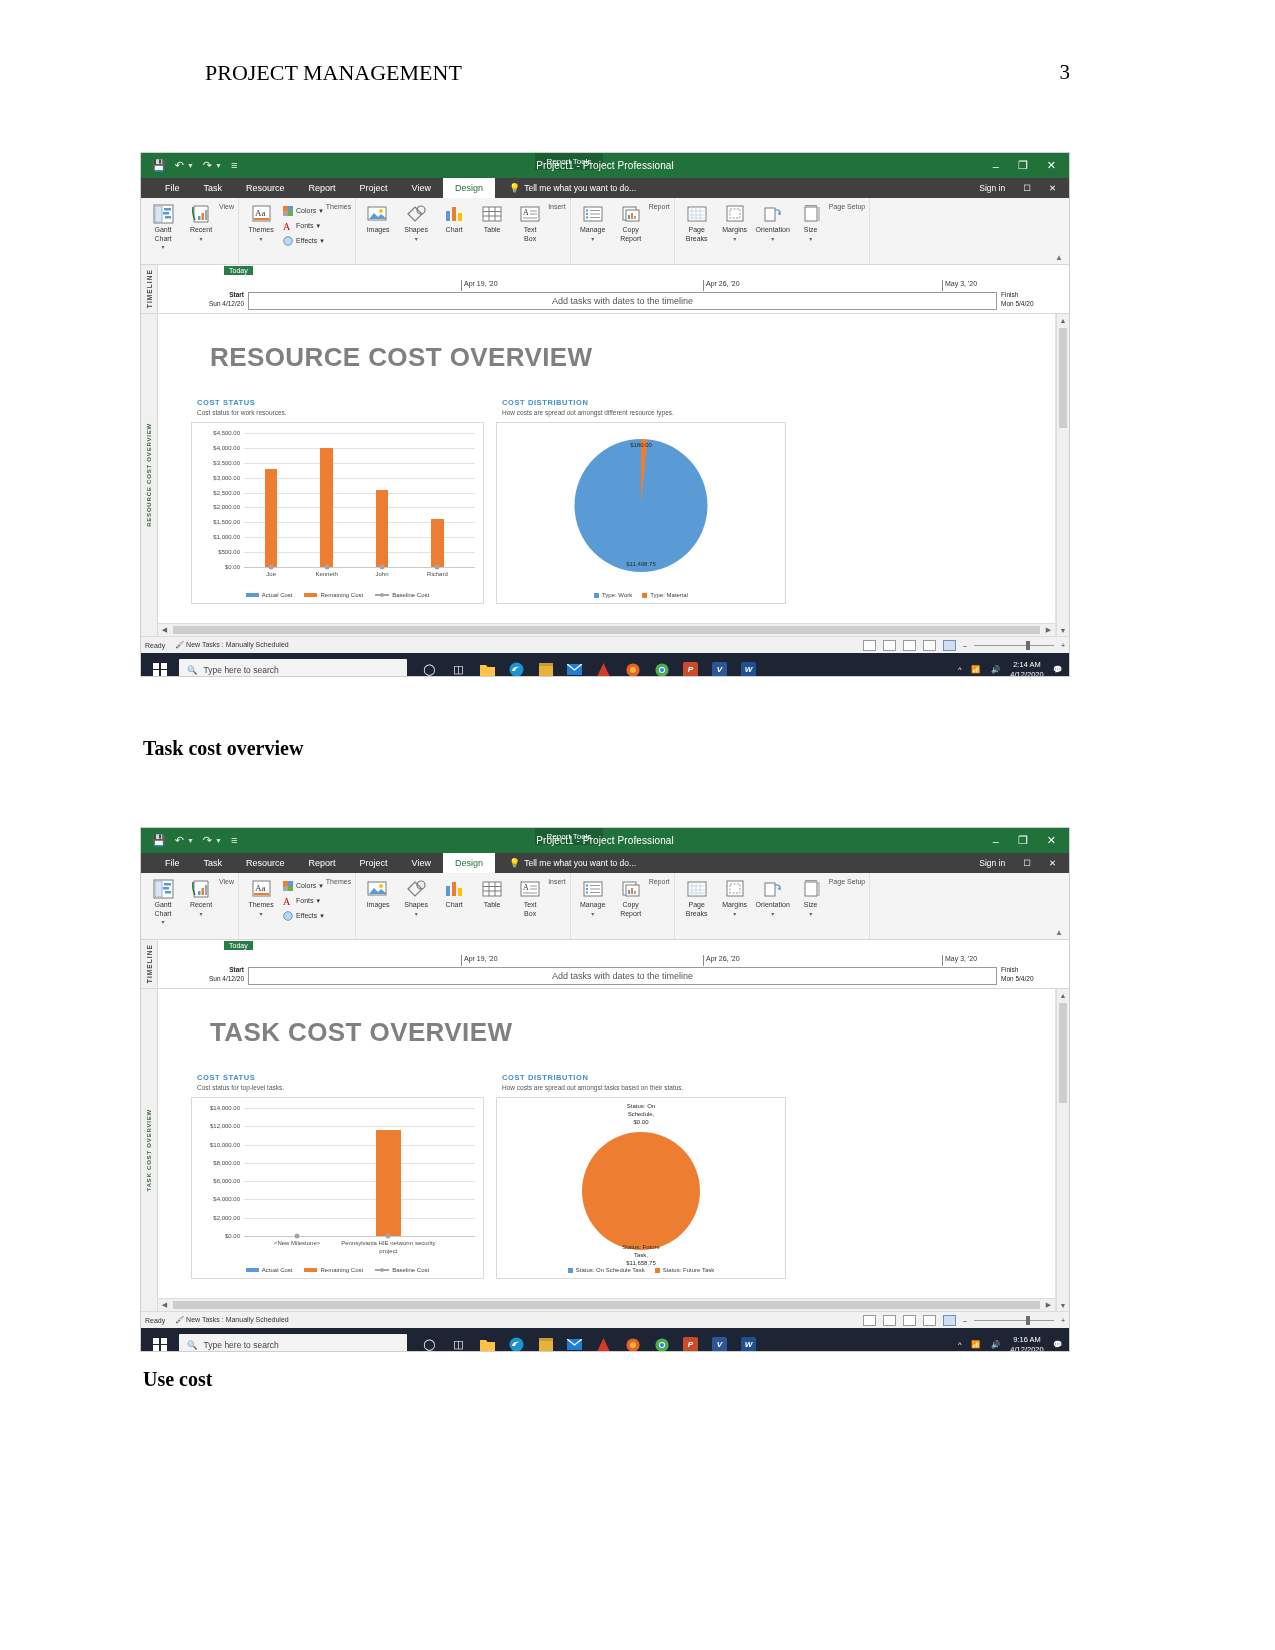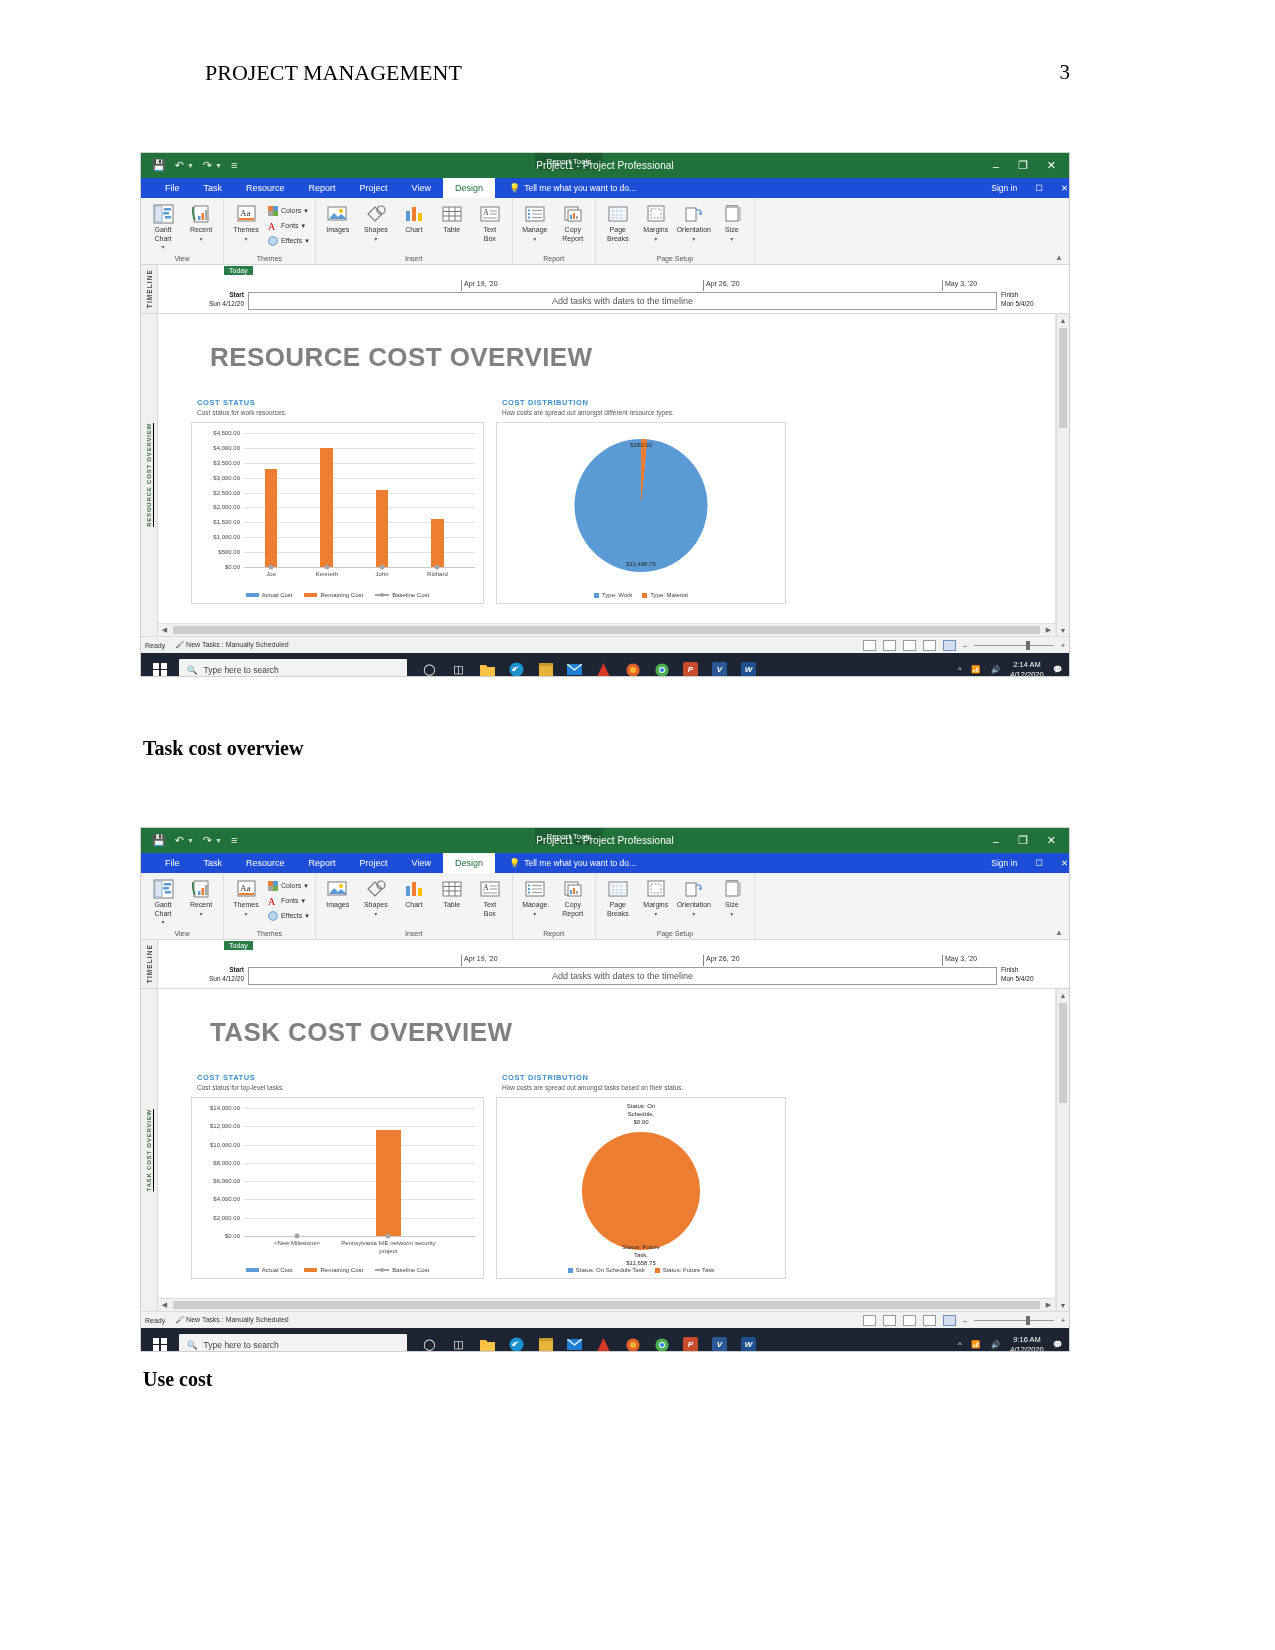--- a/index.html
+++ b/index.html
@@ -59,47 +59,47 @@
     display:flex; align-items:center; justify-content:center;
   }
   .win-btns {
     position:absolute; right:0; top:0; height:25px;
     display:flex; align-items:center; gap:19px; padding-right:13px;
     color:#fff; font-size:11px;
   }
 
   
   .tabsrow {
-    height:20px; background:#1d4ed8; display:flex; align-items:center;
+    height:20px; background:#404040; display:flex; align-items:center;
     position:relative; padding-left:12px; gap:0;
   }
   .tabsrow .tab {
     color:#fff; font-size:9px; padding:0 12px; line-height:20px; height:20px;
   }
   .tabsrow .tab.active {
     background:#fff; color:#21713b;
   }
   .tellme {
     color:#fff; font-size:8.5px; margin-left:14px; display:flex;
     align-items:center; gap:4px;
   }
   .bulb { color:#ffd966; font-size:9px; }
   .tabsrow .right {
     position:absolute; right:0; top:0; height:20px; display:flex;
-    align-items:center; gap:18px; padding-right:1px;
+    align-items:center; gap:18px; padding-right:13px;
     color:#fff; font-size:8.5px;
   }
 
   
   .ribbon {
     height:67px; background:#f4f4f4; border-bottom:1px solid #d6d6d6;
     display:flex; position:relative;
   }
   .rgroup {
-    display:flex; flex-direction:column; justify-content:space-between;
+    display:flex; flex-direction:row; justify-content:space-between;
     border-right:1px solid #e0e0e0; padding:3px 4px 0 4px;
     position:relative;
   }
   .rg-items { display:flex; align-items:flex-start; gap:2px; height:52px; }
   .rg-label {
     text-align:center; font-size:7px; color:#555; height:11px; line-height:11px;
   }
   .rbtn {
     width:36px; display:flex; flex-direction:column; align-items:center;
     gap:1px; padding-top:2px;
@@ -138,21 +138,21 @@
   .tl-bar {
     position:absolute; left:90px; right:72px; top:27px; height:18px;
     border:1px solid #9a9a9a; display:flex; align-items:center;
     justify-content:center; font-size:9px; color:#555; background:#fff;
   }
   .tl-start { position:absolute; left:28px; top:25px; text-align:right; width:58px; font-size:6.5px; color:#222; line-height:9px; }
   .tl-finish { position:absolute; right:4px; top:25px; width:64px; font-size:6.5px; color:#222; line-height:9px; }
   .tl-start b, .tl-finish b { font-weight:bold; }
 
   
-  .report-area { display:flex; height:322px; background:#7f1d1d; position:relative;text-decoration:underline; }
+  .report-area { display:flex; height:322px; background:#7f1d1d; position:relative; }
   .report-canvas {
     flex:1; position:relative; background:#fff;
     border-right:1px solid #e2e2e2; overflow:hidden;
   }
   .report-title {
     position:absolute; left:52px; top:28px;
     font-size:26px; font-weight:bold; color:#808080;
     letter-spacing:.4px; font-family:"Liberation Sans", sans-serif;
   }
   .panel-head { position:absolute;margin-left:6px; }

